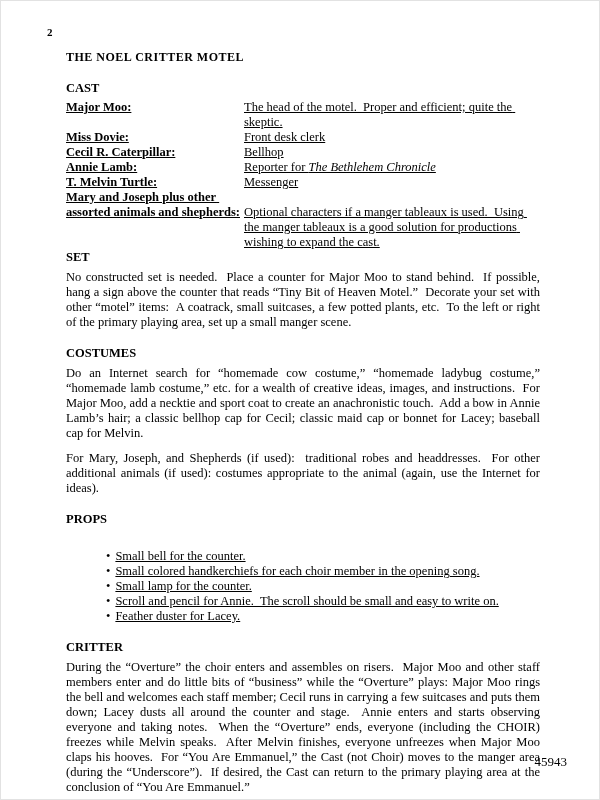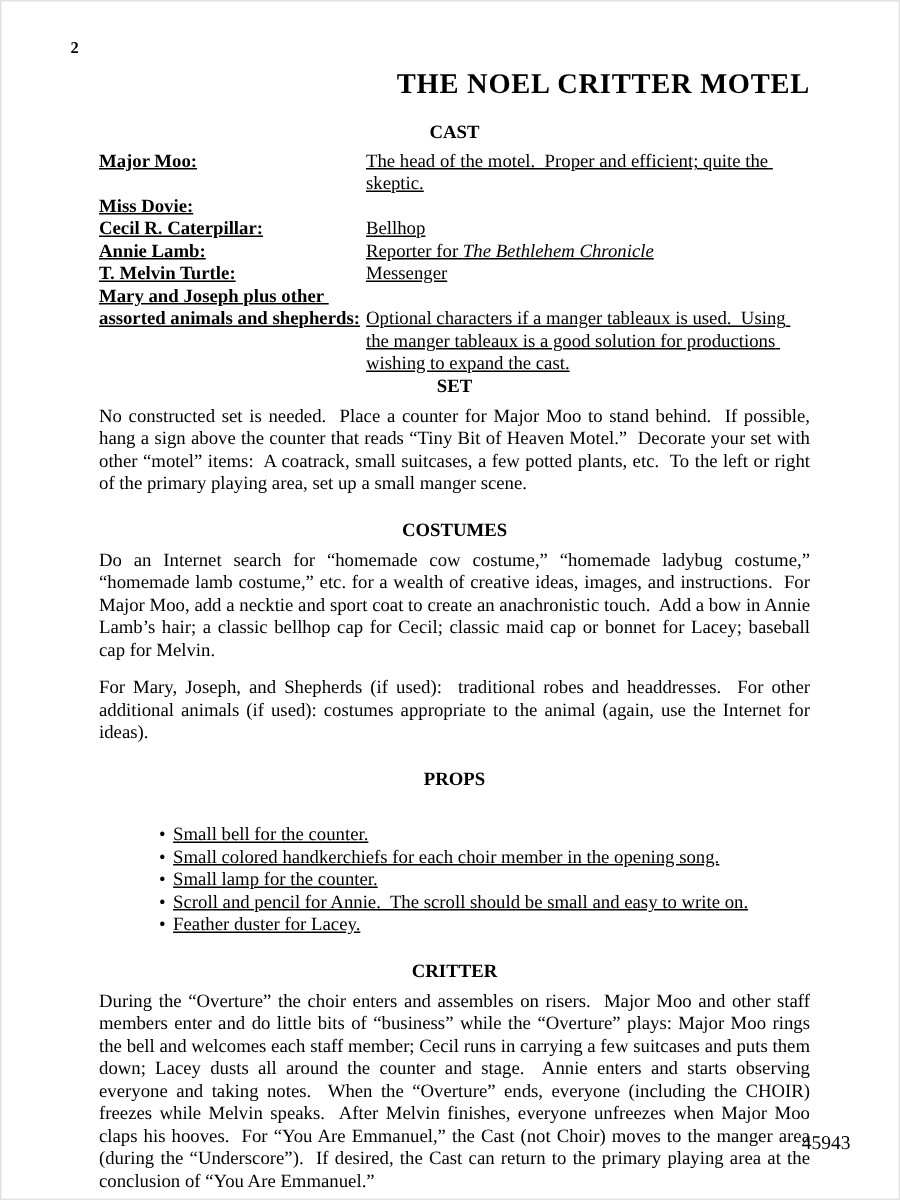--- a/index.html
+++ b/index.html
@@ -19,28 +19,28 @@
     overflow: hidden;
   }
   .page-number {
     position: absolute;
     left: 46px;
     top: 24px;
     font-size: 11px;
     font-weight: bold;
   }
   .doc-title {
-    text-align: right;
+    text-align: left;
     font-weight: bold;
-    font-size: 19px;
+    font-size: 12px;
     line-height: 20px;
     letter-spacing: 0.5px;
   }
   .section-heading {
-    text-align: center;
+    text-align: left;
     font-weight: bold;
     font-size: 12.5px;
     line-height: 15px;
   }
   .h-cast     { margin-top: 14px; }
   .h-set      { }
   .h-costumes { margin-top: 16px; }
   .h-props    { margin-top: 16px; }
   .h-staging  { margin-top: 16px; }
 
@@ -87,20 +87,21 @@
 
   <div class="cast-list">
 
     <div class="cast-row">
       <div class="cast-name pre">Major Moo:</div>
       <div class="cast-desc pre">The head of the motel.  Proper and efficient; quite the skeptic.</div>
     </div>
 
     <div class="cast-row">
       <div class="cast-name pre">Miss Dovie:</div>
+      <div class="cast-desc pre">Front desk clerk</div>
     </div>
 
 
     <div class="cast-row">
       <div class="cast-name pre">Cecil R. Caterpillar:</div>
       <div class="cast-desc pre">Bellhop</div>
     </div>
 
     <div class="cast-row">
       <div class="cast-name pre">Annie Lamb:</div>

